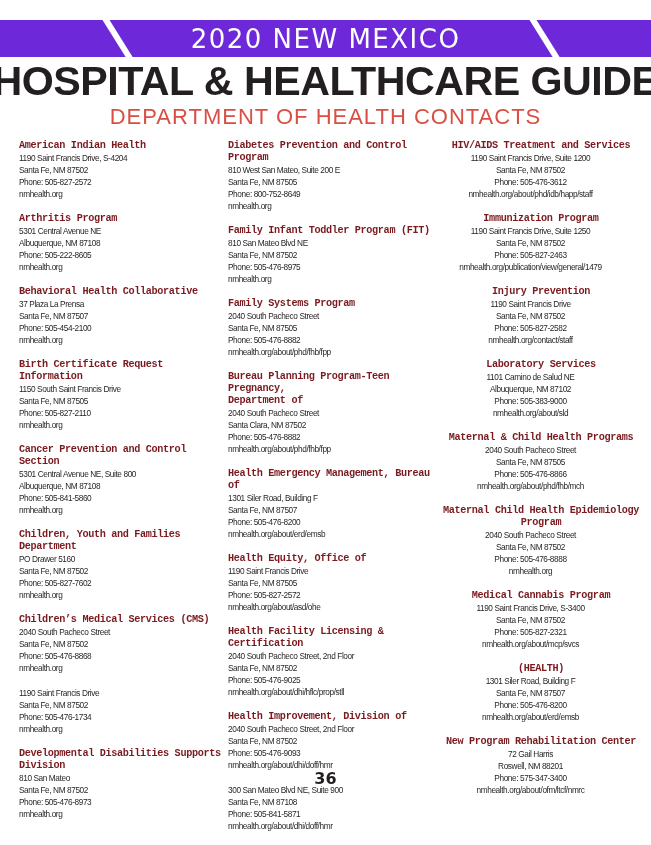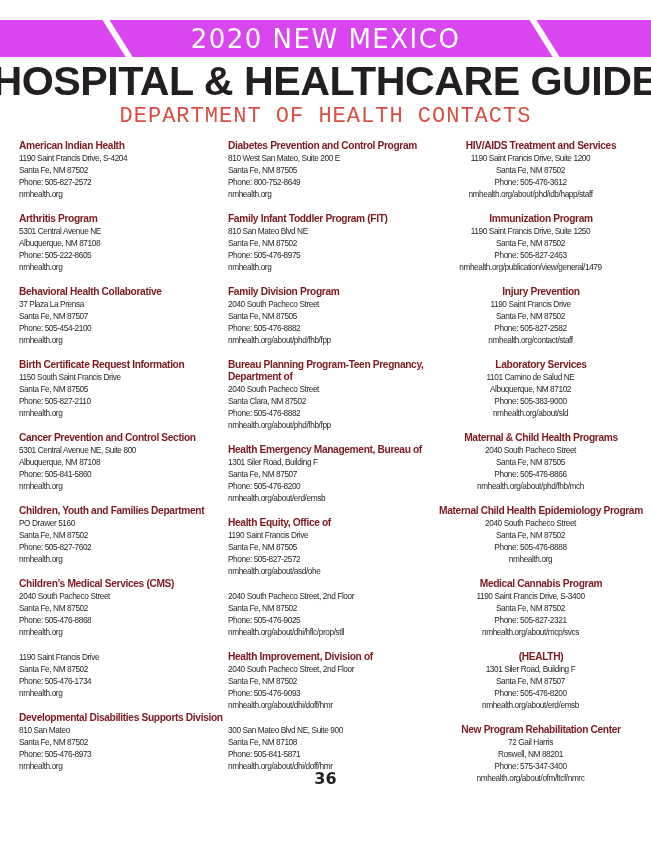--- a/index.html
+++ b/index.html
@@ -1,21 +1,21 @@
 <!DOCTYPE html>
 <html><head>
   <meta charset="utf-8">
   <style>
     * { margin: 0; padding: 0; box-sizing: border-box; }
     html, body { width: 651px; height: 845px; background: #ffffff; overflow: hidden; }
     body { position: relative; font-family: "Liberation Sans", sans-serif; color: #231f20; }
 
     .banner {
       position: absolute; left: 0; top: 20px; width: 651px; height: 37px;
-      background: #d946ef; overflow: hidden;
+      background: #6d28d9; overflow: hidden;
     }
     .slash {
       position: absolute; top: -4px; width: 7px; height: 46px; background: #ffffff;
       transform: skewX(32deg); transform-origin: top left;
     }
     .slash.left { left: 100px; }
     .slash.right { left: 527px; }
     .banner-text {
       position: absolute; left: 0; right: 0; top: 3px; text-align: center;
       color: #ffffff; font-size: 26px; letter-spacing: 1.5px; font-weight: normal;
@@ -23,33 +23,33 @@
     }
     .title {
       position: absolute; left: 0; right: 0; top: 60px; text-align: center;
       font-size: 40px; font-weight: bold; color: #231f20; letter-spacing: -0.5px;
       font-family: "Liberation Sans", sans-serif; line-height: 42px;
       transform: scaleX(1.03);
     }
     .subtitle {
       position: absolute; left: 0; right: 0; top: 104px; text-align: center;
       font-size: 22px; color: #d94f43; letter-spacing: 1px; line-height: 26px;
-      font-family: Liberation Mono, monospace; font-weight: normal;
+      font-family: Liberation Sans, sans-serif; font-weight: normal;
     }
 
     .columns { position: absolute; top: 140px; left: 0; width: 651px; }
     .col { position: absolute; top: 0; }
     .col.c1 { left: 19px; width: 205px; }
     .col.c2 { left: 228px; width: 205px; }
     .col.c3 { left: 436px; width: 210px; text-align: center; }
 
     .entry { margin-bottom: 13px; }
     .entry-name {
       color: #7a1a1f; font-weight: bold; font-size: 10.2px; line-height: 12px;
-      font-family: Liberation Sans, sans-serif; letter-spacing: -0.35px;
+      font-family: Liberation Mono, monospace; letter-spacing: -0.35px;
     }
     .entry-line {
       font-size: 9.2px; line-height: 12px; color: #231f20;
       font-family: "Liberation Sans", sans-serif; letter-spacing: -0.45px;
       transform: scaleX(0.9); transform-origin: left center; white-space: nowrap;
     }
 
     .page-number {
       position: absolute; left: 0; right: 0; top: 769px; text-align: center;
       font-size: 16px; font-weight: bold; color: #231f20;
@@ -141,21 +141,21 @@
         <div class="entry-line">nmhealth.org</div>
       </div>
       <div class="entry">
         <div class="entry-name">Family Infant Toddler Program (FIT)</div>
         <div class="entry-line">810 San Mateo Blvd NE</div>
         <div class="entry-line">Santa Fe, NM 87502</div>
         <div class="entry-line">Phone: 505-476-8975</div>
         <div class="entry-line">nmhealth.org</div>
       </div>
       <div class="entry">
-        <div class="entry-name">Family Division Program</div>
+        <div class="entry-name">Family Systems Program</div>
         <div class="entry-line">2040 South Pacheco Street</div>
         <div class="entry-line">Santa Fe, NM 87505</div>
         <div class="entry-line">Phone: 505-476-8882</div>
         <div class="entry-line">nmhealth.org/about/phd/fhb/fpp</div>
       </div>
       <div class="entry">
         <div class="entry-name">Bureau Planning Program-Teen Pregnancy,</div>
         <div class="entry-name">Department of</div>
         <div class="entry-line">2040 South Pacheco Street</div>
         <div class="entry-line">Santa Clara, NM 87502</div>
@@ -170,20 +170,21 @@
         <div class="entry-line">nmhealth.org/about/erd/emsb</div>
       </div>
       <div class="entry">
         <div class="entry-name">Health Equity, Office of</div>
         <div class="entry-line">1190 Saint Francis Drive</div>
         <div class="entry-line">Santa Fe, NM 87505</div>
         <div class="entry-line">Phone: 505-827-2572</div>
         <div class="entry-line">nmhealth.org/about/asd/ohe</div>
       </div>
       <div class="entry">
+        <div class="entry-name">Health Facility Licensing &amp; Certification</div>
         <div class="entry-line">2040 South Pacheco Street, 2nd Floor</div>
         <div class="entry-line">Santa Fe, NM 87502</div>
         <div class="entry-line">Phone: 505-476-9025</div>
         <div class="entry-line">nmhealth.org/about/dhi/hflc/prop/stll</div>
       </div>
       <div class="entry">
         <div class="entry-name">Health Improvement, Division of</div>
         <div class="entry-line">2040 South Pacheco Street, 2nd Floor</div>
         <div class="entry-line">Santa Fe, NM 87502</div>
         <div class="entry-line">Phone: 505-476-9093</div>

